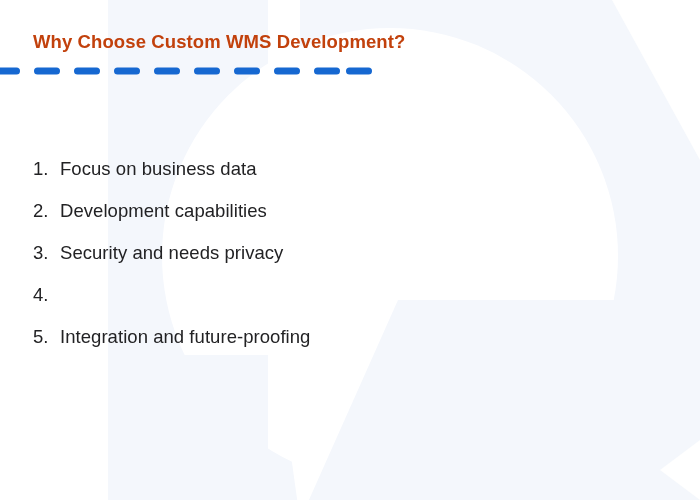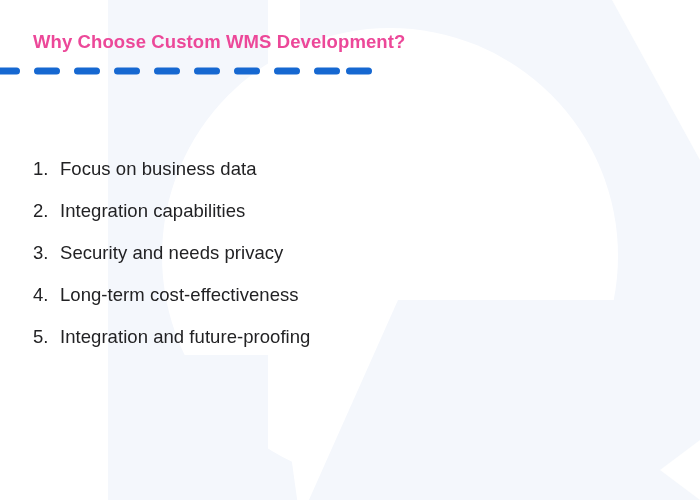--- a/index.html
+++ b/index.html
@@ -38,21 +38,21 @@
   }
 
   #slide-title {
     position: absolute;
     left: 33px;
     top: 31px;
     margin: 0;
     font-size: 18.5px;
     font-weight: bold;
     letter-spacing: 0.1px;
-    color: #ec4899;
+    color: #c2410c;
     white-space: nowrap;
   }
 
   #title-rule {
     position: absolute;
     left: -6px;
     top: 67px;
     width: 378px;
     height: 8px;
   }
@@ -145,29 +145,28 @@
       </g>
     </svg>
 
     <ol id="feature-list">
       <li>
         <span class="li-num">1.</span>
         <span class="li-text">Focus on business data</span>
       </li>
       <li>
         <span class="li-num">2.</span>
-        <span class="li-text">Integration capabilities</span>
+        <span class="li-text">Development capabilities</span>
       </li>
       <li>
         <span class="li-num">3.</span>
         <span class="li-text">Security and needs privacy</span>
       </li>
       <li>
         <span class="li-num">4.</span>
-        <span class="li-text">Long-term cost-effectiveness</span>
       </li>
       <li>
         <span class="li-num">5.</span>
         <span class="li-text">Integration and future-proofing</span>
       </li>
     </ol>
 
   </div>
 </div>
 

